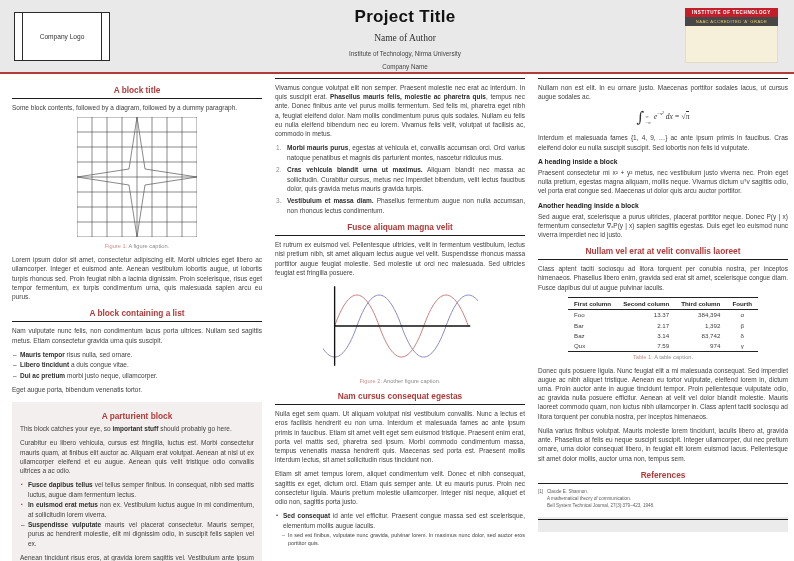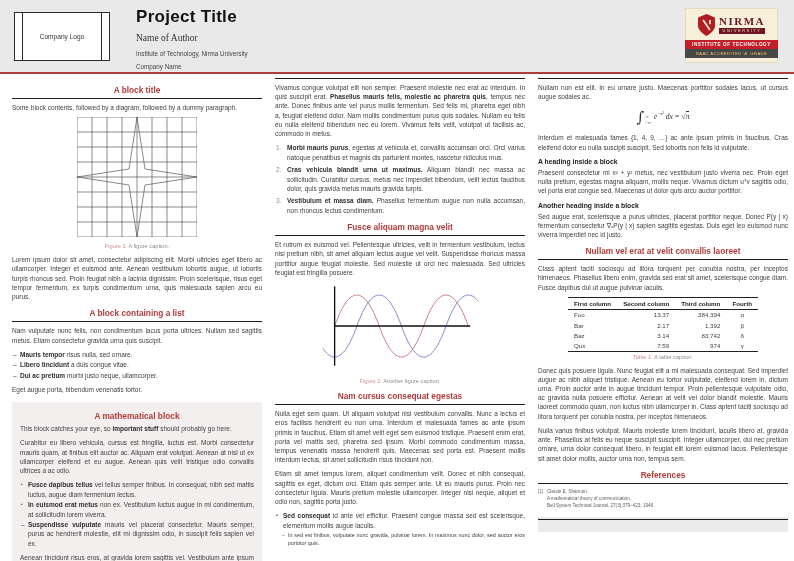--- a/index.html
+++ b/index.html
@@ -1,20 +1,20 @@
 <!DOCTYPE html>
 <html><head>
 <meta charset="utf-8">
 <style>
   html,body{margin:0;padding:0;background:#fff;}
   .poster{position:relative;width:794px;height:561px;overflow:hidden;background:#fff;
           font-family:"Liberation Sans",sans-serif;color:#3e3e3e;}
   
   .hdr{position:relative;height:72px;background:#e9e9e9;border-bottom:2.5px solid #b03b3b;}
-  .hdr-center{position:absolute;left:136px;right:120px;top:7px;text-align:left;}
+  .hdr-center{position:absolute;left:136px;right:120px;top:7px;text-align:center;}
   .title{font-size:17px;font-weight:bold;color:#121212;margin:0 0 6px;letter-spacing:.3px;}
   .author{font-size:9.5px;color:#303030;margin:0 0 7px;font-family:Liberation Serif, serif;}
   .inst{font-size:6.3px;color:#454545;margin:0 0 6px;}
   .comp{font-size:6.3px;color:#454545;}
   .logo-box{position:absolute;left:14px;top:12px;width:94px;height:47px;background:#fff;
             border:1px solid #2a2a2a;display:flex;align-items:center;justify-content:center;}
   .logo-box .vline{position:absolute;top:0;bottom:0;width:0;border-left:1px solid #2a2a2a;}
   .logo-box .vl1{left:7px}.logo-box .vl2{right:7px}
   .logo-box span{font-size:6.6px;color:#333;}
   .nirma{position:absolute;right:16px;top:8px;width:93px;height:55px;background:#f6efda;
@@ -79,30 +79,20 @@
       <div class="vline vl2"></div>
       <span>Company Logo</span>
     </div>
     <div class="hdr-center">
       <div class="title">Project Title</div>
       <div class="author">Name of Author</div>
       <div class="inst">Institute of Technology, Nirma University</div>
       <div class="comp">Company Name</div>
     </div>
     <div class="nirma">
-      <div class="nirma-top">
-        <svg width="17" height="22" viewBox="0 0 20 26">
-          <path d="M10 0 L20 4 L20 14 C20 21 10 26 10 26 C10 26 0 21 0 14 L0 4 Z" fill="#b01e24"></path>
-          <path d="M6 7 L14 19 M14 7 L14 12" stroke="#f6efda" stroke-width="2" fill="none"></path>
-        </svg>
-        <div>
-          <div class="nirma-name">NIRMA</div>
-          <div class="nirma-univ">UNIVERSITY</div>
-        </div>
-      </div>
       <div class="nirma-bar1">INSTITUTE OF TECHNOLOGY</div>
       <div class="nirma-bar2">NAAC ACCREDITED 'A' GRADE</div>
     </div>
   </div>
 
   <div class="cols">
 
     <div class="col">
       <h2 class="bt">A block title</h2>
       <div class="rule"></div>
@@ -123,21 +113,21 @@
       <div class="rule"></div>
       <p>Nam vulputate nunc felis, non condimentum lacus porta ultrices. Nullam sed sagittis metus. Etiam consectetur gravida urna quis suscipit.</p>
       <div class="lst">
         <div class="li dash"><b>Mauris tempor</b><span> risus nulla, sed ornare.</span></div>
         <div class="li dash"><b>Libero tincidunt</b><span> a duis congue vitae.</span></div>
         <div class="li dash"><b>Dui ac pretium</b><span> morbi justo neque, ullamcorper.</span></div>
       </div>
       <p>Eget augue porta, bibendum venenatis tortor.</p>
 
       <div class="hl">
-        <h2 class="bt">A mathematical block</h2>
+        <h2 class="bt">A parturient block</h2>
         <p><span>This block catches your eye, so </span><b>important stuff</b><span> should probably go here.</span></p>
         <p>Curabitur eu libero vehicula, cursus est fringilla, luctus est. Morbi consectetur mauris quam, at finibus elit auctor ac. Aliquam erat volutpat. Aenean at nisl ut ex ullamcorper eleifend et eu augue. Aenean quis velit tristique odio convallis ultrices a ac odio.</p>
         <div class="lst">
           <div class="li redsq"><b>Fusce dapibus tellus</b><span> vel tellus semper finibus. In consequat, nibh sed mattis luctus, augue diam fermentum lectus.</span></div>
           <div class="li redsq"><b>In euismod erat metus</b><span> non ex. Vestibulum luctus augue in mi condimentum, at sollicitudin lorem viverra.</span></div>
           <div class="li dash"><b>Suspendisse vulputate</b><span> mauris vel placerat consectetur. Mauris semper, purus ac hendrerit molestie, elit mi dignissim odio, in suscipit felis sapien vel ex.</span></div>
         </div>
         <p>Aenean tincidunt risus eros, at gravida lorem sagittis vel. Vestibulum ante ipsum primis in faucibus orci luctus et ultrices posuere cubilia Curae.</p>
       </div>
     </div>

